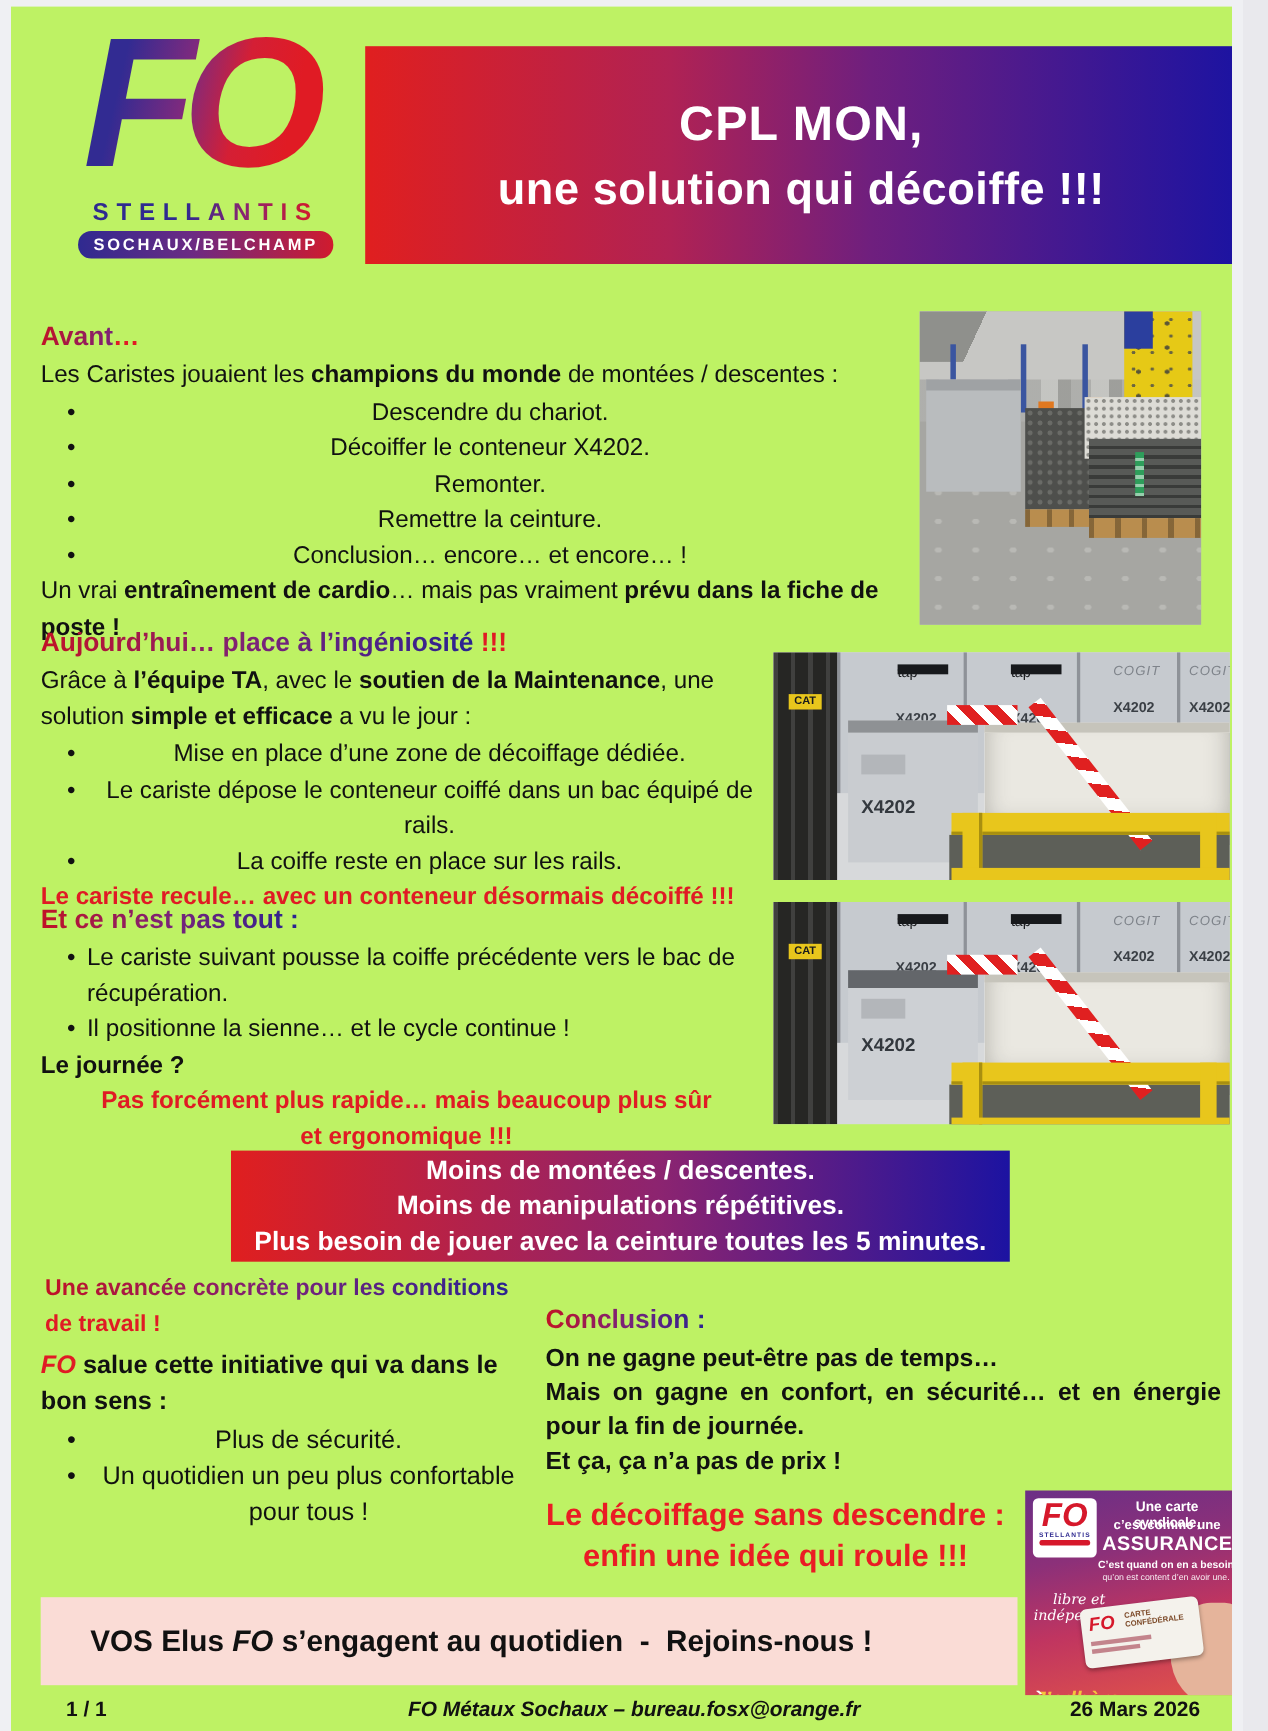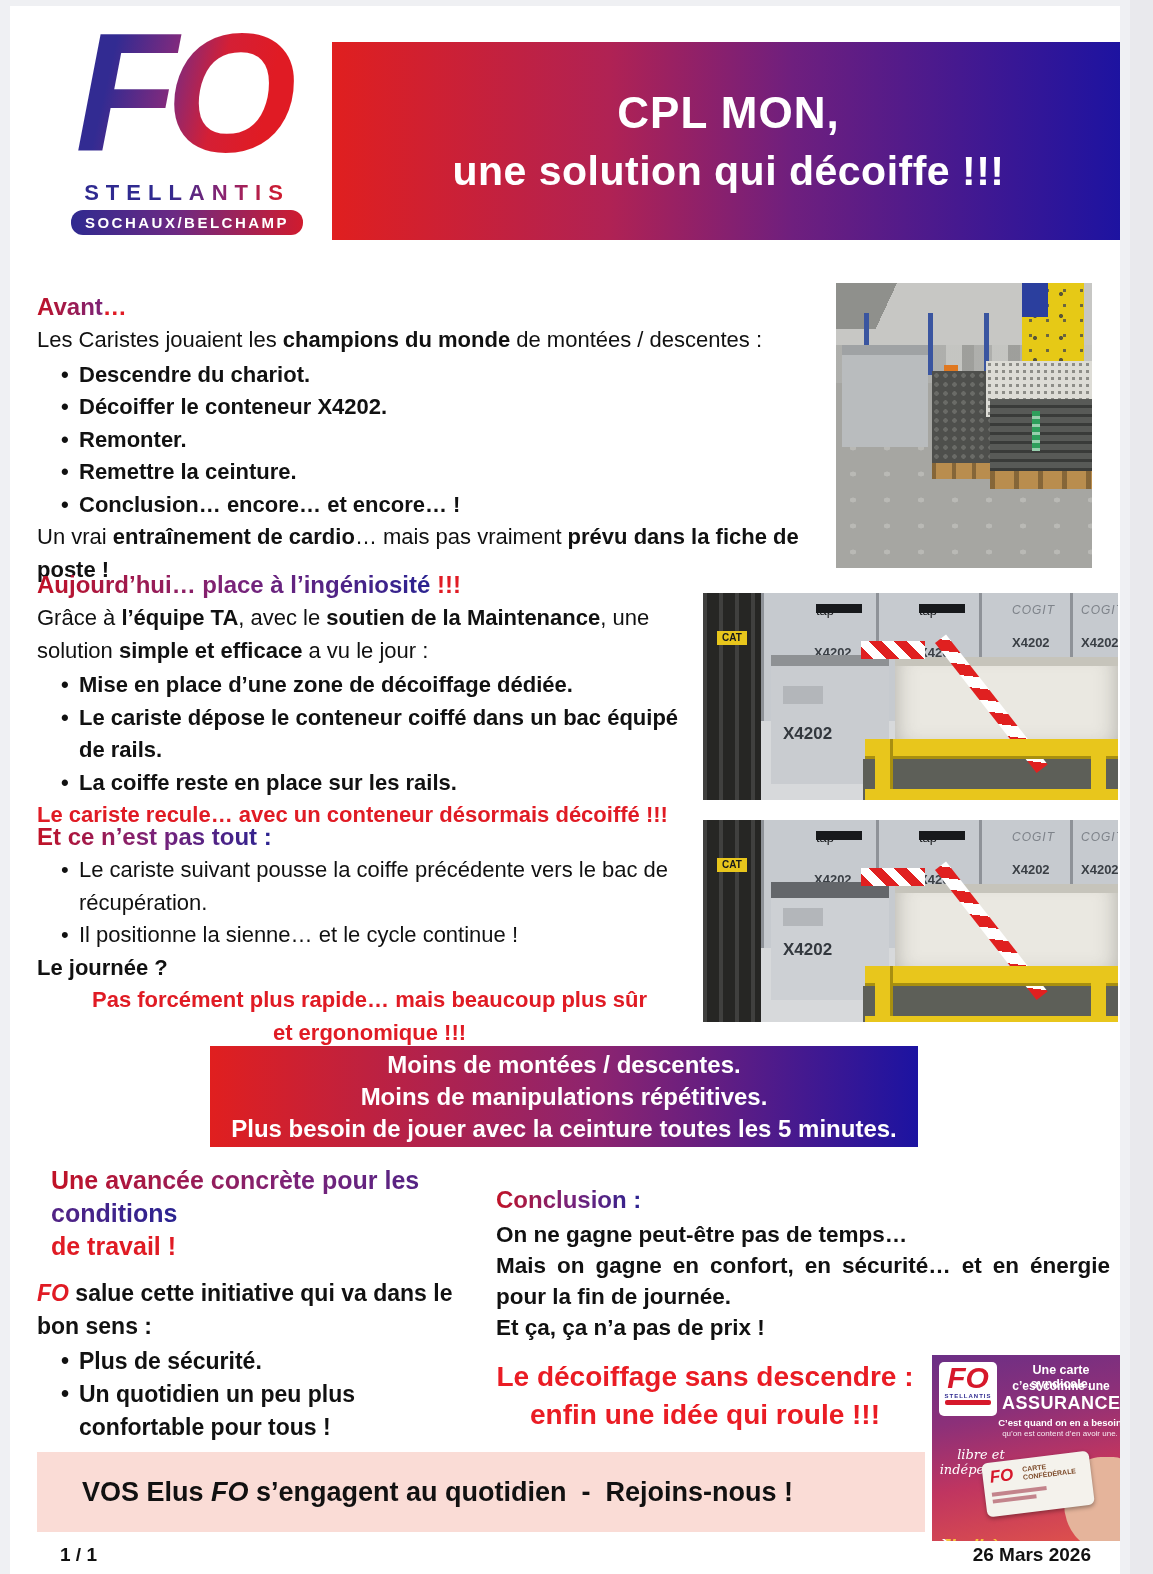--- a/index.html
+++ b/index.html
@@ -1,16 +1,16 @@
 <!DOCTYPE html>
 <html lang="fr"><head>
 <meta charset="utf-8">
 <style>
   html,body{margin:0;padding:0;background:#e9e9ed;}
-  .page{position:relative;width:1130px;height:1574px;background:#ffffff;overflow:hidden;
+  .page{position:relative;width:1130px;height:1574px;background:#bef264;overflow:hidden;
         font-family:"Liberation Sans", sans-serif;color:#111;}
   .edge{position:absolute;background:#eff0f3;z-index:50;}
   .edge.left{left:0;top:0;width:10px;height:100%;}
   .edge.right{right:0;top:0;width:10px;height:100%;}
   .edge.top{left:0;top:0;width:100%;height:6px;}
 
   
   .logo-block{position:absolute;left:62px;top:18px;width:250px;text-align:center;}
   .fo-word{display:inline-block;font-size:168px;line-height:150px;font-weight:bold;font-style:italic;
            letter-spacing:-12px;padding-right:14px;
@@ -36,21 +36,21 @@
          -webkit-background-clip:text;background-clip:text;color:transparent;}
   .hgrad-rp{background:linear-gradient(90deg,#c11226,#7a2379);
          -webkit-background-clip:text;background-clip:text;color:transparent;}
   .hexc{color:#e01b24;}
   .b{font-weight:bold;}
   .bi{font-weight:bold;font-style:italic;}
   .red{color:#e01b24;}
   ul.bullets{margin:2px 0 0 0;padding:0;list-style:none;}
   ul.bullets li{position:relative;padding-left:42px;}
   ul.bullets li::before{content:"•";position:absolute;left:24px;}
-  ul.bullets.bold li{font-weight:bold;}
+  ul.bullets.bold li{font-weight:normal;text-align:center;}
   .redline{color:#e01b24;font-weight:bold;}
   .red-center{color:#e01b24;font-weight:bold;text-align:center;}
 
   
   .mid-banner{position:absolute;left:210px;top:1046px;width:708px;height:101px;
         background:linear-gradient(90deg,#e01f1f 0%,#8c2470 55%,#1c13a1 100%);
         display:flex;flex-direction:column;align-items:center;justify-content:center;
         color:#fff;font-weight:bold;font-size:24px;line-height:32px;text-align:center;}
 
   
@@ -304,21 +304,21 @@
     <div class="railB"></div>
   </div>
 
   <div class="mid-banner">
     <div>Moins de montées / descentes.</div>
     <div>Moins de manipulations répétitives.</div>
     <div>Plus besoin de jouer avec la ceinture toutes les 5 minutes.</div>
   </div>
 
   <div class="txt" style="left:37px;top:1150px;width:445px;font-size:23px;line-height:33px;">
-    <h2 style="font-size:25px;line-height:33px;margin:14px;"><span class="hgrad">Une avancée concrète pour les conditions</span><br><span class="hexc">de travail !</span></h2>
+    <h2 style="font-size:21px;line-height:33px;margin:4px;"><span class="hgrad">Une avancée concrète pour les conditions</span><br><span class="hexc">de travail !</span></h2>
     <div><span class="bi red">FO</span><span class="b"> salue cette initiative qui va dans le bon sens :</span></div>
     <ul class="bullets bold">
       <li>Plus de sécurité.</li>
       <li>Un quotidien un peu plus confortable pour tous !</li>
     </ul>
   </div>
 
   <div class="txt" style="left:496px;top:1185px;width:614px;font-size:22.5px;line-height:31px;font-weight:bold;">
     <h2 style="font-size:24px;margin:0 0 4px 0;"><span class="hgrad">Conclusion :</span></h2>
     <div>On ne gagne peut-être pas de temps…</div>
@@ -355,15 +355,16 @@
       <div class="tl2"></div>
     </div>
     <div class="join">
         <span class="y">J’adhère</span>
         <span class="w"> à FO</span>
       </div>
   </div>
 
   <div class="footer">
     <span class="pg">1 / 1</span>
+    <span class="center">FO Métaux Sochaux – bureau.fosx@orange.fr</span>
     <span class="date">26 Mars 2026</span>
   </div>
 </div>
 
 </body></html>

